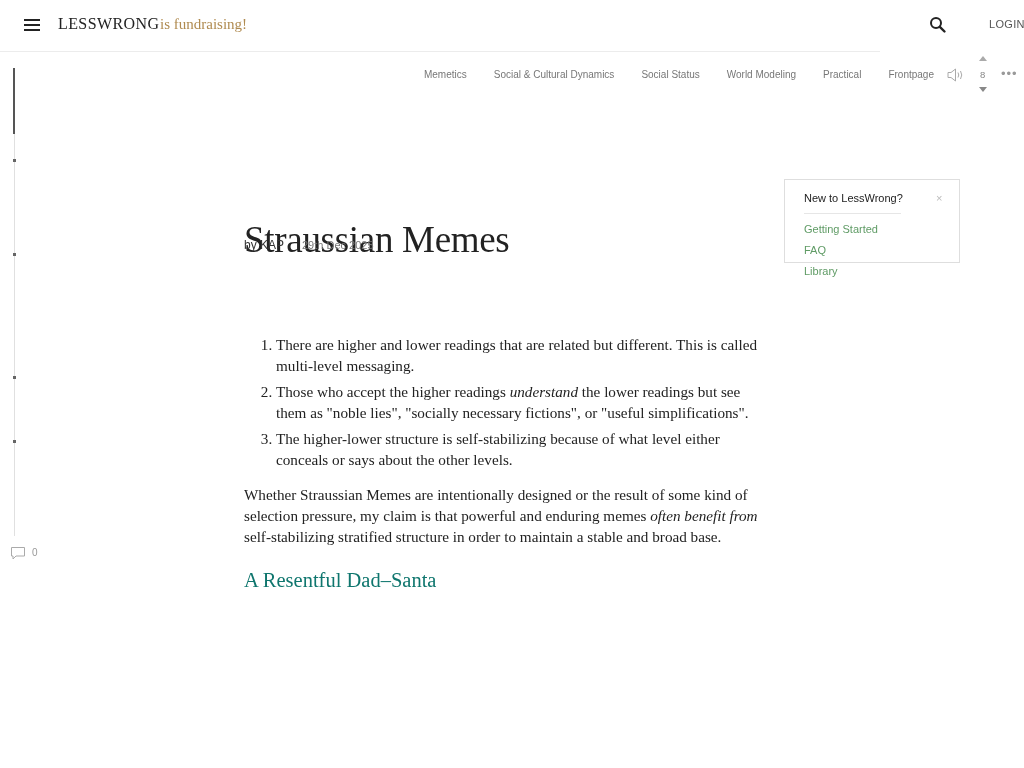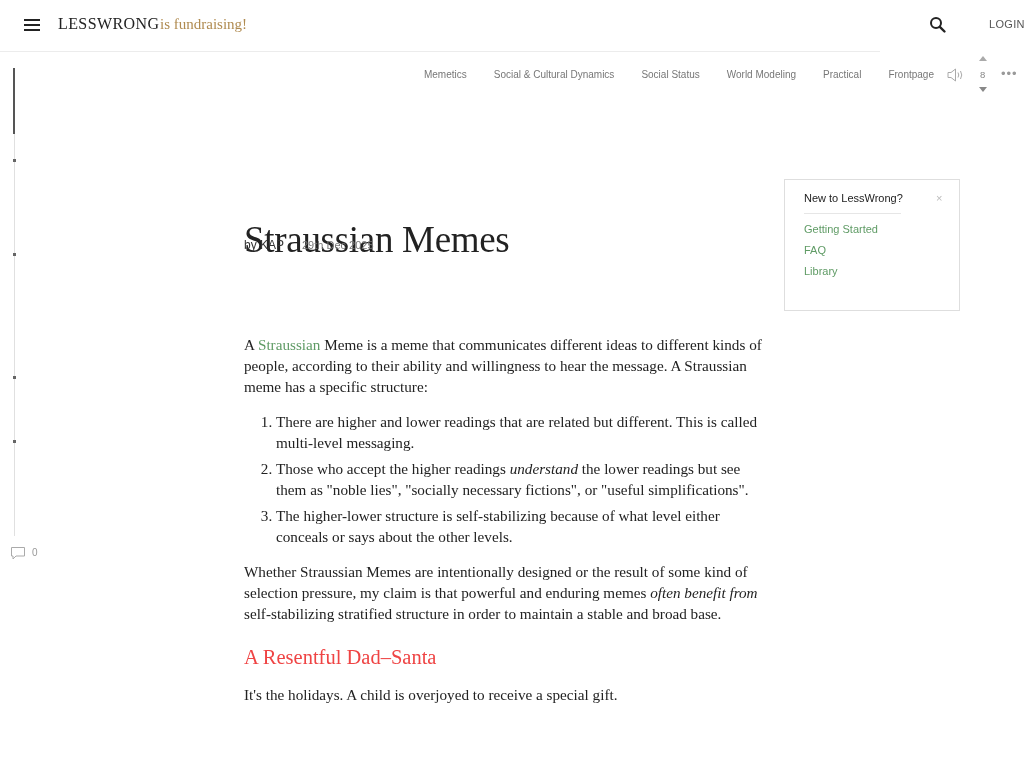--- a/index.html
+++ b/index.html
@@ -34,33 +34,33 @@
   .comment-icon { position: absolute; left: 10px; top: 546px; width: 16px; height: 15px; cursor: pointer; }
   .comment-count { position: absolute; left: 32px; top: 547px; font-family: "Liberation Sans", sans-serif; font-size: 10px; color: #999; }
 
   
   .post-title { position: absolute; left: 244px; top: 178px; font-family: "Liberation Serif", serif; font-size: 37px; color: #222; font-weight: normal; letter-spacing: -0.3px; margin-top: 40px; }
   .byline { position: absolute; left: 244px; top: 238px; font-family: "Liberation Sans", sans-serif; font-size: 12px; color: #333; }
   .byline .author { font-weight: normal; cursor: pointer; }
   .post-date { position: absolute; left: 302px; top: 239px; font-family: "Liberation Sans", sans-serif; font-size: 11px; color: #777; }
 
   
-  .welcome-box { position: absolute; left: 784px; top: 179px; width: 176px; height: 132px; border: 1px solid #dedede; background: #fff; text-align: center; }
+  .welcome-box { position: absolute; left: 784px; top: 179px; width: 176px; height: 84px; border: 1px solid #dedede; background: #fff; text-align: center; }
   .welcome-title { position: absolute; left: 19px; top: 12px; font-family: "Liberation Sans", sans-serif; font-size: 11px; color: #222; }
   .welcome-divider { position: absolute; left: 19px; top: 33px; width: 97px; height: 1px; background: #e6e6e6; }
   .welcome-close { position: absolute; left: 151px; top: 12px; font-family: "Liberation Sans", sans-serif; font-size: 11px; color: #bbb; cursor: pointer; }
   .welcome-link { position: absolute; left: 19px; font-family: "Liberation Sans", sans-serif; font-size: 11px; color: #5f9b65; cursor: pointer; }
 
   
   .content { position: absolute; left: 244px; top: 334px; width: 520px; font-family: "Liberation Serif", serif; font-size: 15.2px; line-height: 21px; color: #222; }
   .content p { margin-bottom: 14px; }
   .content a { color: #5f9b65; text-decoration: none; cursor: pointer; }
   .content ol { margin: 0 0 14px 32px; padding: 0; }
   .content ol li { margin-bottom: 5px; padding-left: 0; }
-  .content h2 { font-family: "Liberation Serif", serif; font-weight: normal; font-size: 20.5px; line-height: 26px; margin: 20px 0 14px 0; color: #ef4444; }
+  .content h2 { font-family: "Liberation Serif", serif; font-weight: normal; font-size: 20.5px; line-height: 26px; margin: 20px 0 14px 0; color: #0f766e; }
   .content em { font-style: italic; }
 </style>
 </head>
 <body>
 
 <div class="header">
   <div class="menu-icon">
       <span></span>
       <span></span>
       <span></span>
@@ -113,22 +113,20 @@
 <div class="welcome-box">
   <div class="welcome-title">New to LessWrong?</div>
   <div class="welcome-close">×</div>
   <div class="welcome-divider"></div>
   <div class="welcome-link" style="top:43px">Getting Started</div>
   <div class="welcome-link" style="top:64px">FAQ</div>
   <div class="welcome-link" style="top:85px">Library</div>
 </div>
 
 <div class="content">
-  <p><span>A </span><a>Straussian</a><span> Meme is a meme that communicates different ideas to different kinds of people, according to their ability and willingness to hear the message. A Straussian meme has a specific structure:</span></p>
   <ol>
     <li>There are higher and lower readings that are related but different. This is called multi-level messaging.</li>
     <li><span>Those who accept the higher readings </span><em>understand</em><span> the lower readings but see them as "noble lies", "socially necessary fictions", or "useful simplifications".</span></li>
     <li>The higher-lower structure is self-stabilizing because of what level either conceals or says about the other levels.</li>
   </ol>
   <p><span>Whether Straussian Memes are intentionally designed or the result of some kind of selection pressure, my claim is that powerful and enduring memes </span><em>often benefit from</em><span> self-stabilizing stratified structure in order to maintain a stable and broad base.</span></p>
   <h2>A Resentful Dad–Santa</h2>
-  <p>It's the holidays. A child is overjoyed to receive a special gift.</p>
 </div>
 
 </body></html>

